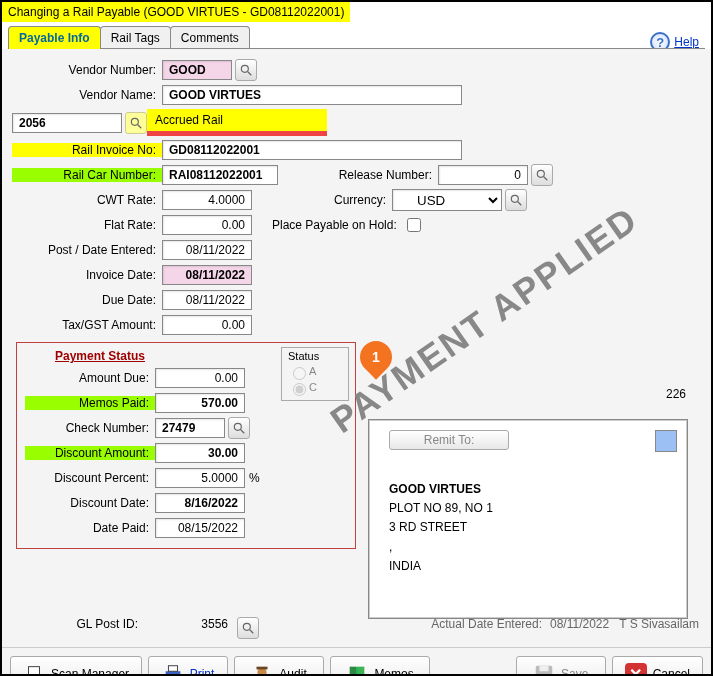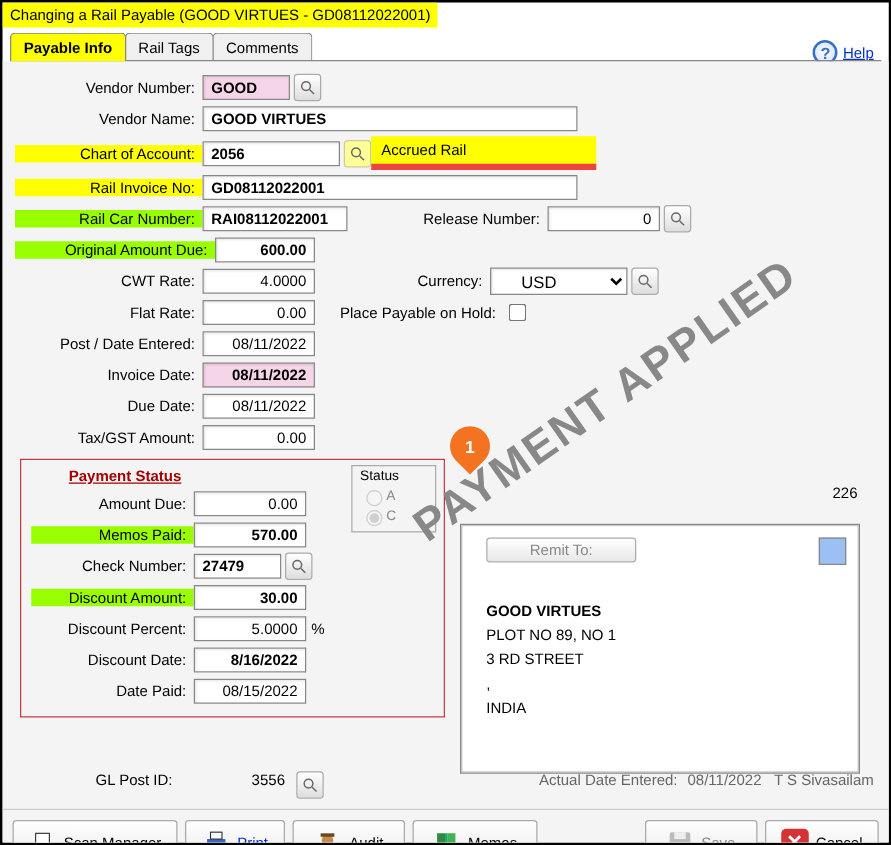--- a/index.html
+++ b/index.html
@@ -30,21 +30,21 @@
     border-bottom: none;
     padding: 4px 10px;
     background: #f0f0f0;
     font-size: 12px;
     cursor: pointer;
     border-radius: 4px 4px 0 0;
     margin-right: -1px;
   }
   .tab.active {
     background: #ffff00;
-    color: #000000;
+    color: #0369a1;
     font-weight: bold;
     z-index: 2;
     position: relative;
   }
   .tab-underline {
     position: absolute;
     left: 6px; right: 6px; bottom: 0;
     height: 1px;
     background: #888;
     z-index: 1;
@@ -254,21 +254,20 @@
         </svg>
     </div>
   </div>
 
   <div class="row">
     <div class="lbl">Vendor Name:</div>
     <div class="val-box bold" style="width:300px">GOOD VIRTUES</div>
   </div>
 
   <div class="row">
-    <div class="lbl hl-yellow">Chart of Account:</div>
     <div class="val-box bold hl-yellow-soft" style="width:110px">2056</div>
     <div class="lookup-btn" style="background:#ffff99;border-color:#cc9">
       <svg viewBox="0 0 24 24" fill="none" stroke="#666" stroke-width="2">
           <circle cx="10" cy="10" r="6"></circle>
           <line x1="15" y1="15" x2="21" y2="21"></line>
         </svg>
     </div>
     <div class="hl-yellow" style="padding:4px 8px;flex:0 0 180px;border-bottom:5px solid #ef4444">Accrued Rail</div>
   </div>
 
@@ -284,24 +283,20 @@
     <div class="lbl" style="width:120px">Release Number:</div>
     <div class="val-box num">0</div>
     <div class="lookup-btn">
       <svg viewBox="0 0 24 24" fill="none" stroke="#666" stroke-width="2">
           <circle cx="10" cy="10" r="6"></circle>
           <line x1="15" y1="15" x2="21" y2="21"></line>
         </svg>
     </div>
   </div>
 
-  <div class="row">
-    <div class="lbl hl-lime" style="width:160px">Original Amount Due:</div>
-    <div class="val-box num bold hl-lime" style="width:80px">600.00</div>
-  </div>
 
   <div class="row">
     <div class="lbl">CWT Rate:</div>
     <div class="val-box num">4.0000</div>
     <div style="width:50px"></div>
     <div class="lbl" style="width:90px">Currency:</div>
     <select class="val-box" style="width:110px"><option>USD</option></select>
     <div class="lookup-btn">
       <svg viewBox="0 0 24 24" fill="none" stroke="#666" stroke-width="2">
           <circle cx="10" cy="10" r="6"></circle>

